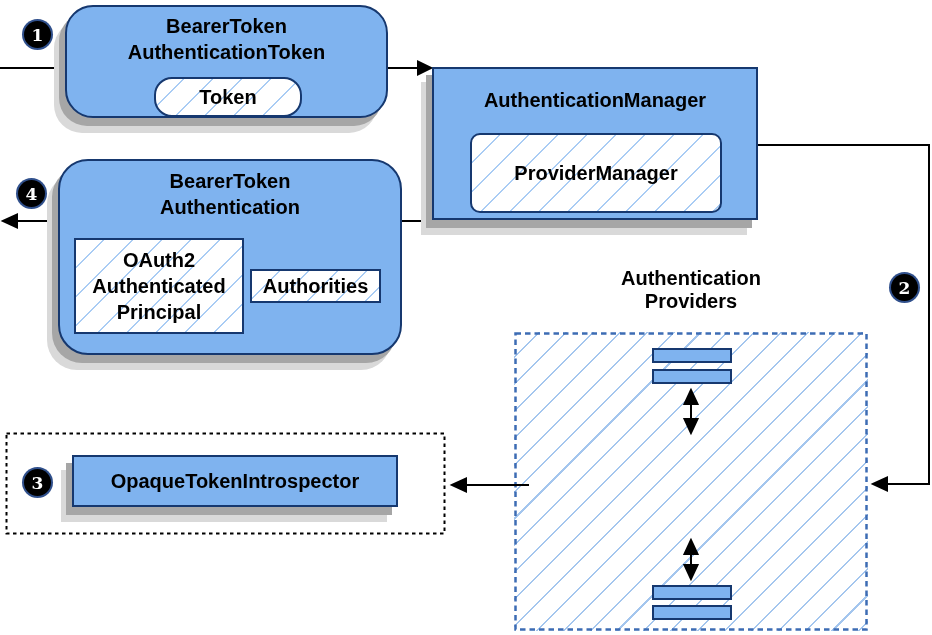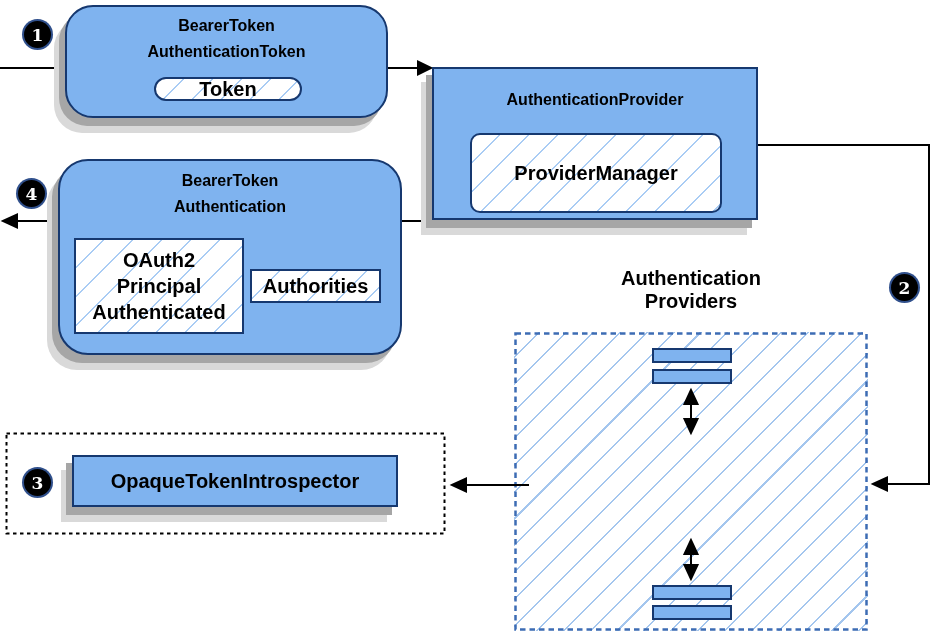--- a/index.html
+++ b/index.html
@@ -28,21 +28,21 @@
     border: 2px solid #16386F;
   }
   .shadowed {
     box-shadow: -6px 8px 0 0 #A6A6A6, -11px 15px 0 0 #D9D9D9;
   }
   .rounded-lg { border-radius: 30px; }
   .rounded-md { border-radius: 28px; }
 
   .node-title {
     text-align: center;
-    font-size: 16px;
+    font-size: 20px;
     line-height: 26px;
   }
   .line { display: block; }
 
   .hatch-box {
     position: absolute;
     background-color: #ffffff;
     background-image: repeating-linear-gradient(135deg,
       rgba(255,255,255,0) 0px, rgba(255,255,255,0) 19px,
       #A9CCF4 19px, #A9CCF4 20.5px);
@@ -131,44 +131,44 @@
       <polygon points="691,540 684.5,554 697.5,554"></polygon>
       <polygon points="691,579 684.5,565 697.5,565"></polygon>
     </g>
   </svg>
 
   <div class="node blue-box shadowed rounded-md" style="left:65px; top:5px; width:323px; height:113px;">
     <div class="node-title" style="padding-top:6px;">
       <span class="line">BearerToken</span>
       <span class="line">AuthenticationToken</span>
     </div>
-    <div class="hatch-box" style="left:87px; top:70px; width:148px; height:24px;border-radius:18px;">
+    <div class="hatch-box" style="left:87px; top:70px; width:148px; height:40px;border-radius:18px;">
       <span>Token</span>
     </div>
   </div>
 
   <div class="node blue-box shadowed" style="left:432px; top:67px; width:326px; height:153px;">
     <div class="node-title" style="padding-top:18px;">
-      <span>AuthenticationProvider</span>
+      <span>AuthenticationManager</span>
     </div>
     <div class="hatch-box" style="left:36px; top:64px; width:252px; height:80px;border-radius:10px;">
       <span>ProviderManager</span>
     </div>
   </div>
 
   <div class="node blue-box shadowed rounded-lg" style="left:58px; top:159px; width:344px; height:196px;">
     <div class="node-title" style="padding-top:7px;">
       <span class="line">BearerToken</span>
       <span class="line">Authentication</span>
     </div>
     <div class="hatch-box" style="left:14px; top:77px; width:170px; height:96px;">
       <div>
         <span class="line">OAuth2</span>
+        <span class="line">Authenticated</span>
         <span class="line">Principal</span>
-        <span class="line">Authenticated</span>
       </div>
     </div>
     <div class="hatch-box" style="left:190px; top:108px; width:131px; height:34px;">
       <span>Authorities</span>
     </div>
   </div>
 
   <div class="group-label" style="left:591px; top:267px; width:200px;">
     <span class="line">Authentication</span>
     <span class="line">Providers</span>

